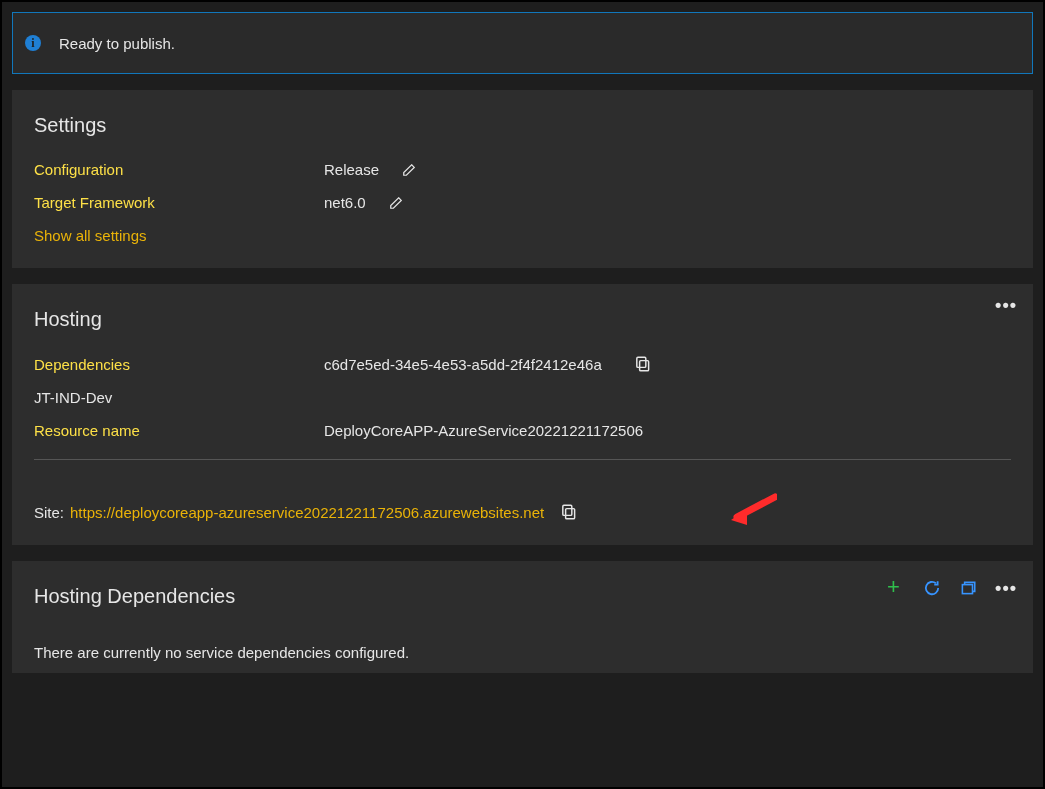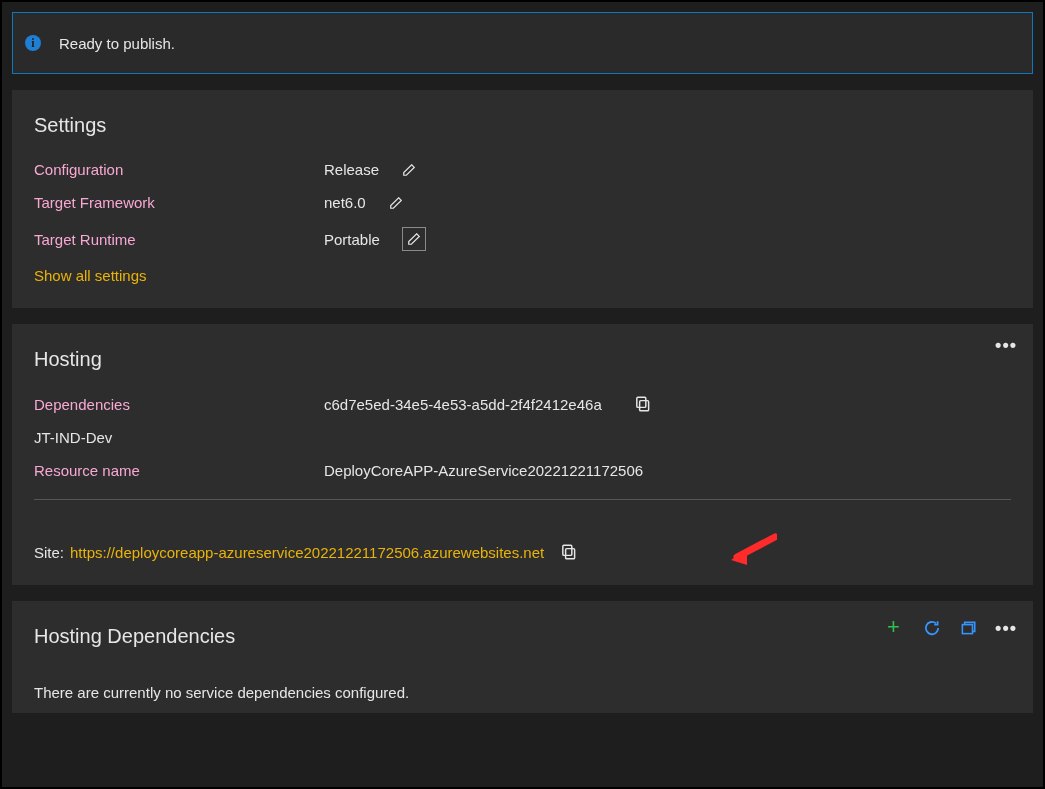--- a/index.html
+++ b/index.html
@@ -47,21 +47,21 @@
     font-size: 20px;
     margin-bottom: 24px;
   }
   .setting-row {
     display: flex;
     align-items: center;
     margin-bottom: 16px;
   }
   .setting-label {
     width: 290px;
-    color: #f9a8d4;
+    color: #fde047;
   }
   .setting-value-wrap {
     display: flex;
     align-items: center;
     gap: 22px;
   }
   .pencil {
     width: 16px; height: 16px;
     display: inline-flex; align-items:center; justify-content:center;
     color: #e6e6e6;
@@ -162,31 +162,20 @@
         <span>net6.0</span>
         <span class="pencil">
           <svg viewBox="0 0 16 16" fill="none" stroke="currentColor" stroke-width="1.4">
               <path d="M11 2l3 3-9 9H2v-3l9-9z"></path>
             </svg>
         </span>
       </div>
     </div>
 
 
-    <div class="setting-row">
-      <div class="setting-label">Target Runtime</div>
-      <div class="setting-value-wrap">
-        <span>Portable</span>
-        <span class="pencil boxed">
-          <svg viewBox="0 0 16 16" fill="none" stroke="currentColor" stroke-width="1.4">
-              <path d="M11 2l3 3-9 9H2v-3l9-9z"></path>
-            </svg>
-        </span>
-      </div>
-    </div>
 
     <div class="show-all">
       <a href="#" class="link">Show all settings</a>
     </div>
   </div>
 
   <div class="panel">
     <span class="ellipsis-btn">•••</span>
     <div class="panel-title">Hosting</div>
 

